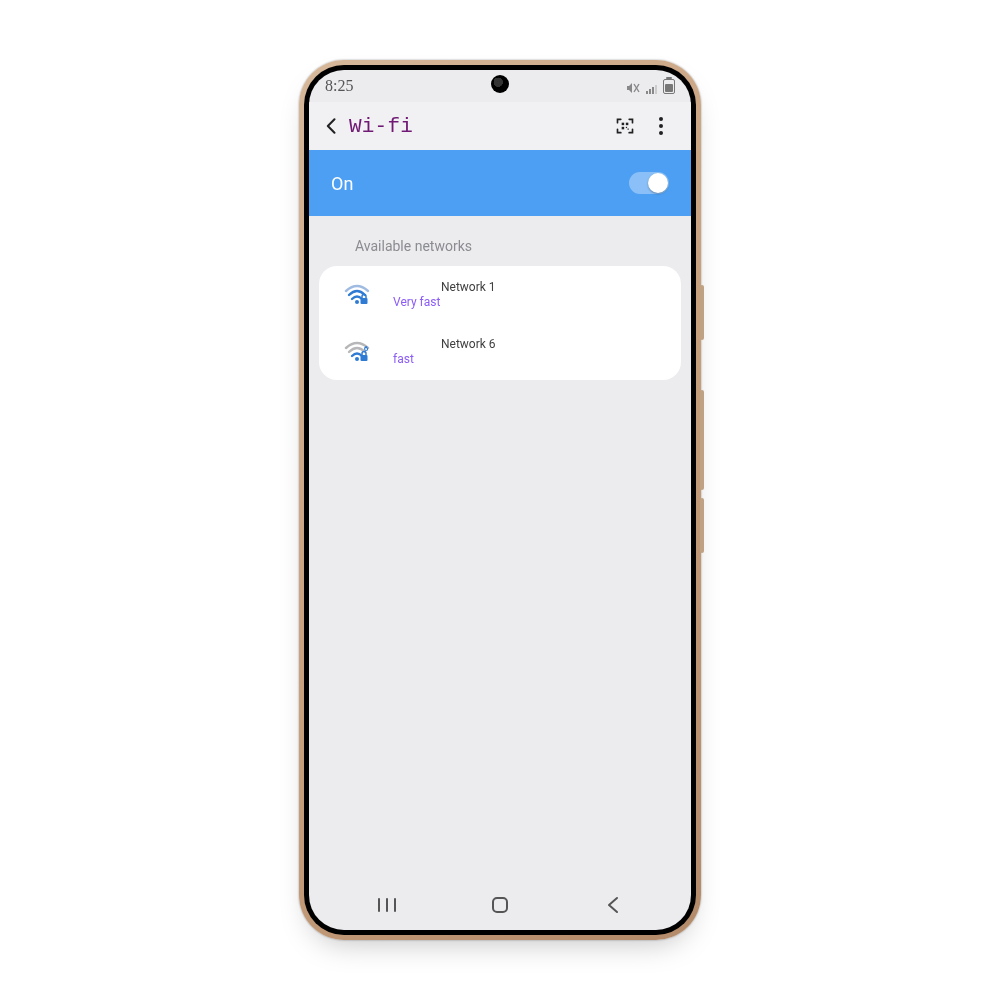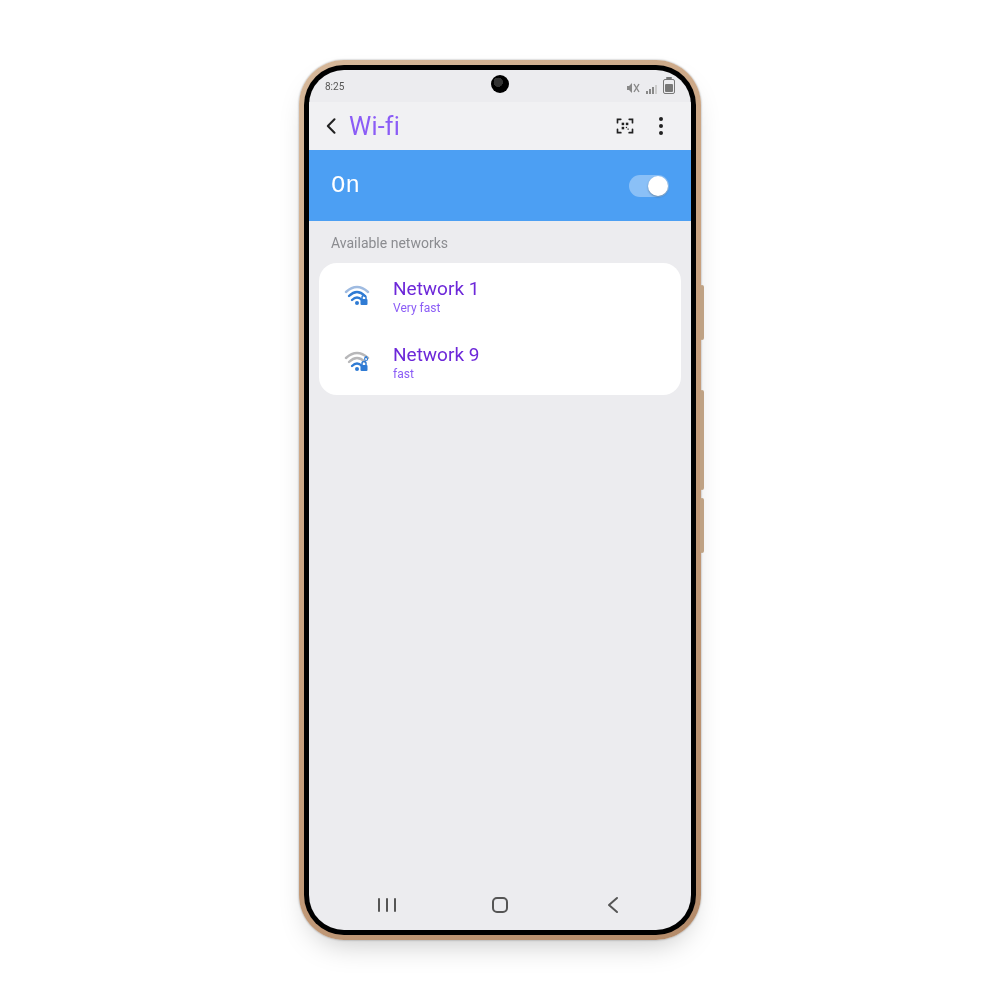--- a/index.html
+++ b/index.html
@@ -29,65 +29,64 @@
     overflow:hidden;
   }
   .camera{
     position:absolute;top:10px;left:50%;transform:translateX(-50%);
     width:18px;height:18px;border-radius:50%;
     background:radial-gradient(circle at 40% 40%,#333 0 30%,#000 31% 100%);
     z-index:50;
   }
 
   
-  .statusbar{height:32px;display:flex;align-items:center;justify-content:space-between;padding:0 16px;font-size:10px;color:#555;}
+  .statusbar{height:32px;display:flex;align-items:center;justify-content:space-between;padding:0 16px;font-size:16px;color:#555;font-family:Liberation Serif, serif;}
   .statusbar .icons{display:flex;align-items:flex-end;gap:6px;}
   .sig{display:flex;align-items:flex-end;gap:1px;height:10px;}
   .sig span{display:block;width:2px;background:#888;}
   .sig span:nth-child(1){height:3px;}
   .sig span:nth-child(2){height:5px;}
   .sig span:nth-child(3){height:7px;}
   .sig span:nth-child(4){height:9px;background:#ccc;}
   .batt{width:10px;height:13px;border:1px solid #777;border-radius:2px;position:relative;}
   .batt:before{content:"";position:absolute;left:2px;right:2px;top:-3px;height:2px;background:#777;border-radius:1px;}
   .batt:after{content:"";position:absolute;left:1px;right:1px;bottom:1px;height:60%;background:#777;border-radius:1px;}
   .mute-ico{font-size:12px;color:#888;}
 
   
   .appbar{height:48px;display:flex;align-items:center;padding:0 12px 0 6px;background:#f1f1f3;}
   .appbar .back{width:34px;height:34px;display:flex;align-items:center;justify-content:center;}
-  .appbar .title{flex:1;font-size:25px;color:#8b5cf6;letter-spacing:.2px;}
+  .appbar .title{flex:1;font-size:21px;color:#701a75;letter-spacing:.2px;font-family:Liberation Mono, monospace;}
   .appbar .qr,.appbar .more{width:36px;height:36px;display:flex;align-items:center;justify-content:center;}
   .more-dots{display:flex;flex-direction:column;gap:3px;}
   .more-dots span{width:4px;height:4px;background:#222;border-radius:50%;}
 
   
   .toggle-banner{
     background:#4c9ff3;color:#fff;
     padding:22px 22px;display:flex;align-items:center;justify-content:space-between;
-    font-size:24px;
-    font-family:Liberation Mono, monospace;
+    font-size:18px;
   }
   .switch{
     width:40px;height:22px;border-radius:11px;background:rgba(255,255,255,.35);position:relative;
   }
   .switch .knob{
     position:absolute;top:1px;right:1px;width:20px;height:20px;border-radius:50%;background:#fff;
     box-shadow:0 1px 2px rgba(0,0,0,.3);
   }
 
   
-  .sec-head{padding:14px 22px 12px;color:#8b8c90;font-size:14px;}
+  .sec-head{padding:22px 22px 12px;color:#8b8c90;font-size:14px;margin-left:24px;}
 
   
   .card{background:#fff;border-radius:18px;margin:0 10px;overflow:hidden;}
   .row{display:flex;align-items:center;padding:14px 20px 14px 24px;gap:22px;}
   .row .ico{width:28px;display:flex;align-items:center;justify-content:center;}
   .row .txt{display:flex;flex-direction:column;gap:1px;}
-  .row .txt .name{font-size:19px;color:#6d28d9;}
+  .row .txt .name{font-size:12px;color:#404040;margin-left:48px;}
   .row .txt .sub{font-size:12px;color:#8b5cf6;}
 
   .plus-ico{color:#1d9e58;}
 
   
   .navbar{position:absolute;left:0;right:0;bottom:6px;height:38px;display:flex;align-items:center;justify-content:space-evenly;}
   .nav-item{width:70px;height:30px;display:flex;align-items:center;justify-content:center;color:#444;}
 
   svg{display:block;}
 </style>
@@ -185,21 +184,21 @@
               <path d="M2 7 Q13 -3 24 7" stroke="#b7b7b9" stroke-width="2.4" fill="none" stroke-linecap="round"></path>
               <path d="M5 11 Q13 3 21 11" stroke="#b7b7b9" stroke-width="2.4" fill="none" stroke-linecap="round"></path>
               <path d="M8 15 Q13 10 18 15" stroke="#2f7bd4" stroke-width="2.4" fill="none" stroke-linecap="round"></path>
               <circle cx="13" cy="18" r="2" fill="#2f7bd4"></circle>
               <text x="22" y="10" font-size="8" font-weight="bold" fill="#2f7bd4" text-anchor="middle">6</text>
               <rect x="16.5" y="14" width="7" height="6" rx="1" fill="#2f7bd4"></rect>
               <path d="M18 14v-1.5a2 2 0 0 1 4 0V14" stroke="#2f7bd4" stroke-width="1.5" fill="none"></path>
             </svg>
           </div>
           <div class="txt">
-            <span class="name">Network 9</span>
+            <span class="name">Network 6</span>
             <span class="sub">fast</span>
           </div>
         </div>
 
 
 
       </div>
 
       <div class="navbar">
         <div class="nav-item">

